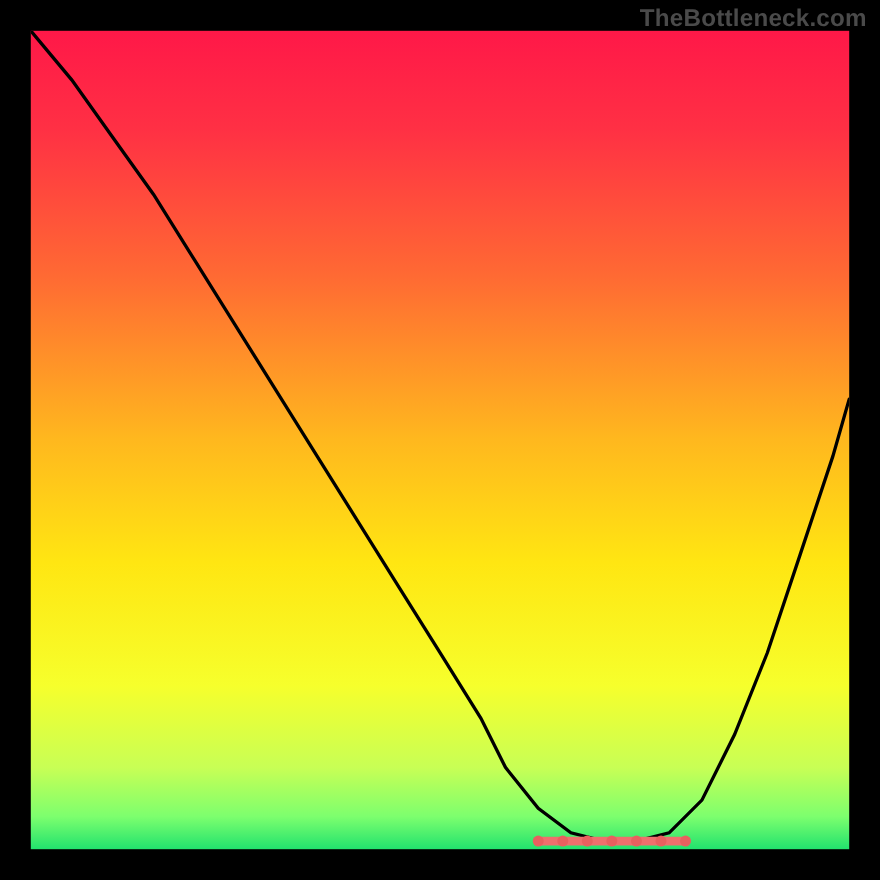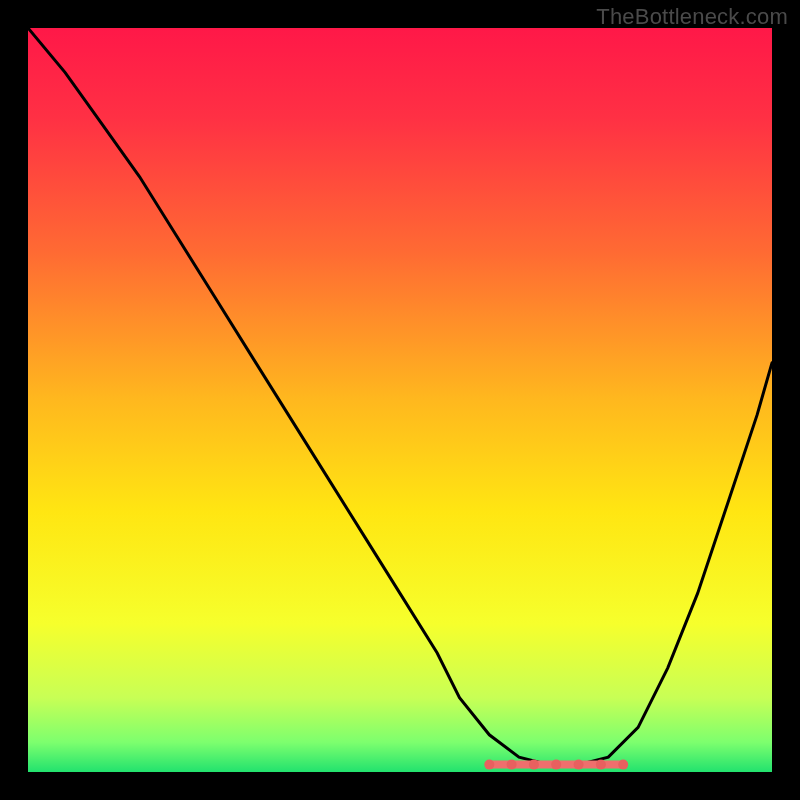--- a/index.html
+++ b/index.html
@@ -16,21 +16,21 @@
     width: 800px;
     height: 800px;
     background: #000;
   }
   .watermark {
     position: absolute;
     top: 4px;
     right: 12px;
     color: #4a4a4a;
     font-size: 22px;
-    font-weight: 400;
+    font-weight: 700;
     letter-spacing: 0.2px;
     z-index: 5;
     user-select: none;
   }
   svg.plot {
     position: absolute;
     left: 0;
     top: 0;
     width: 800px;
     height: 800px;

